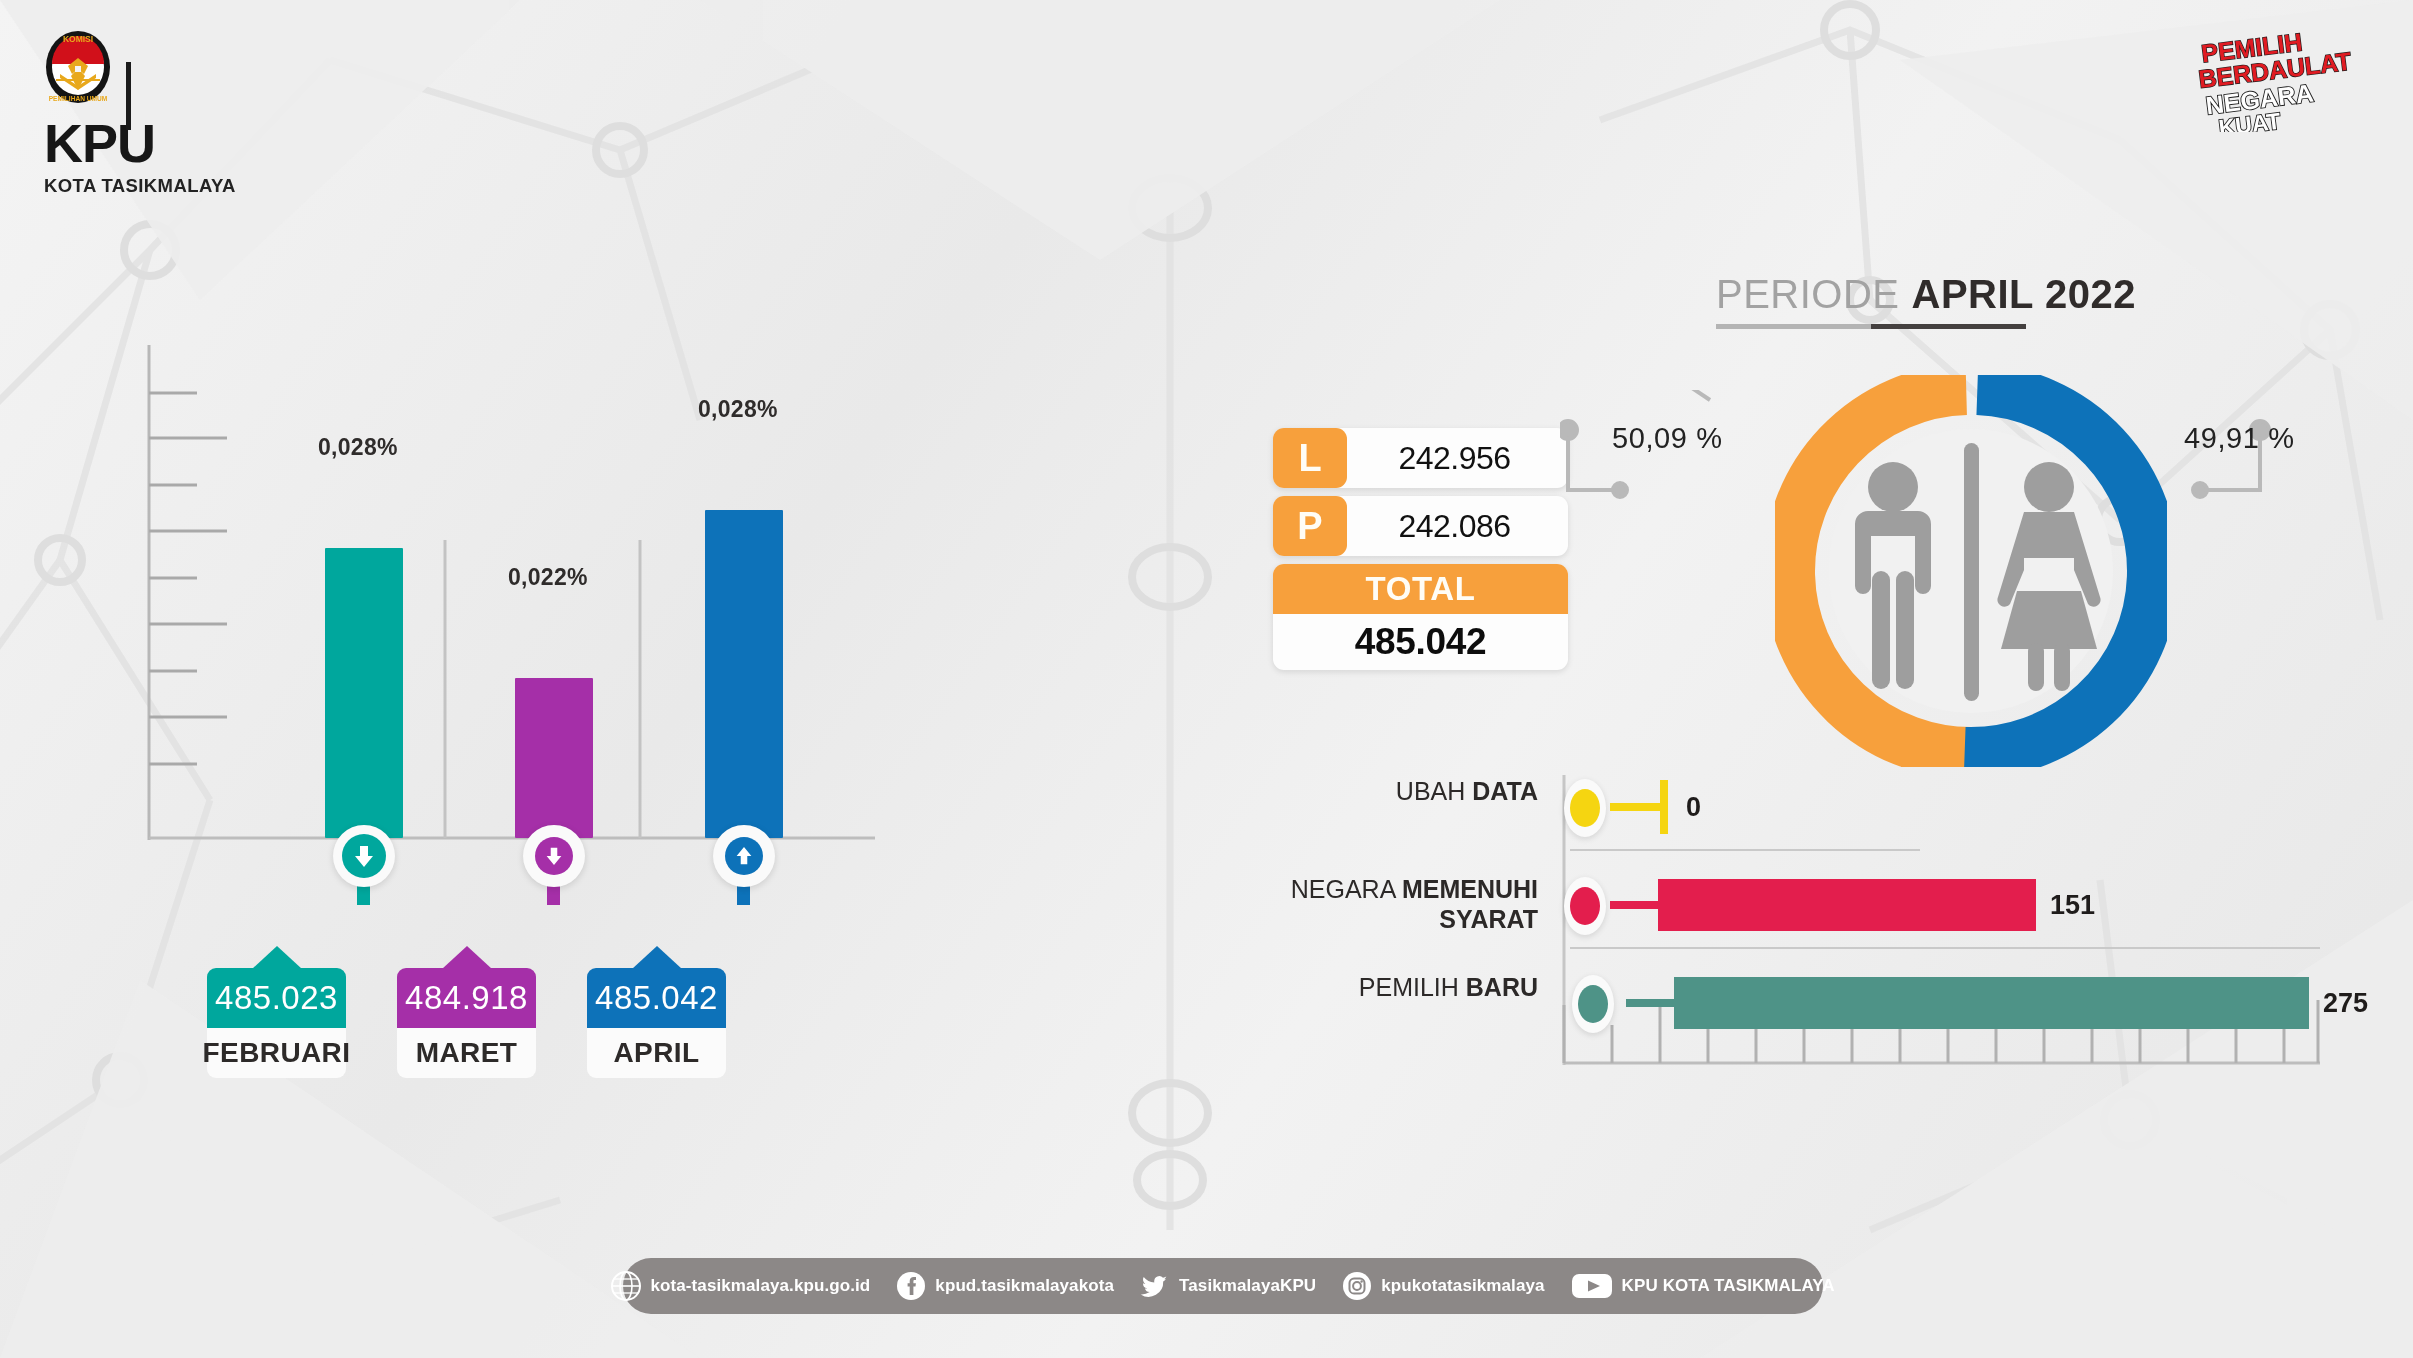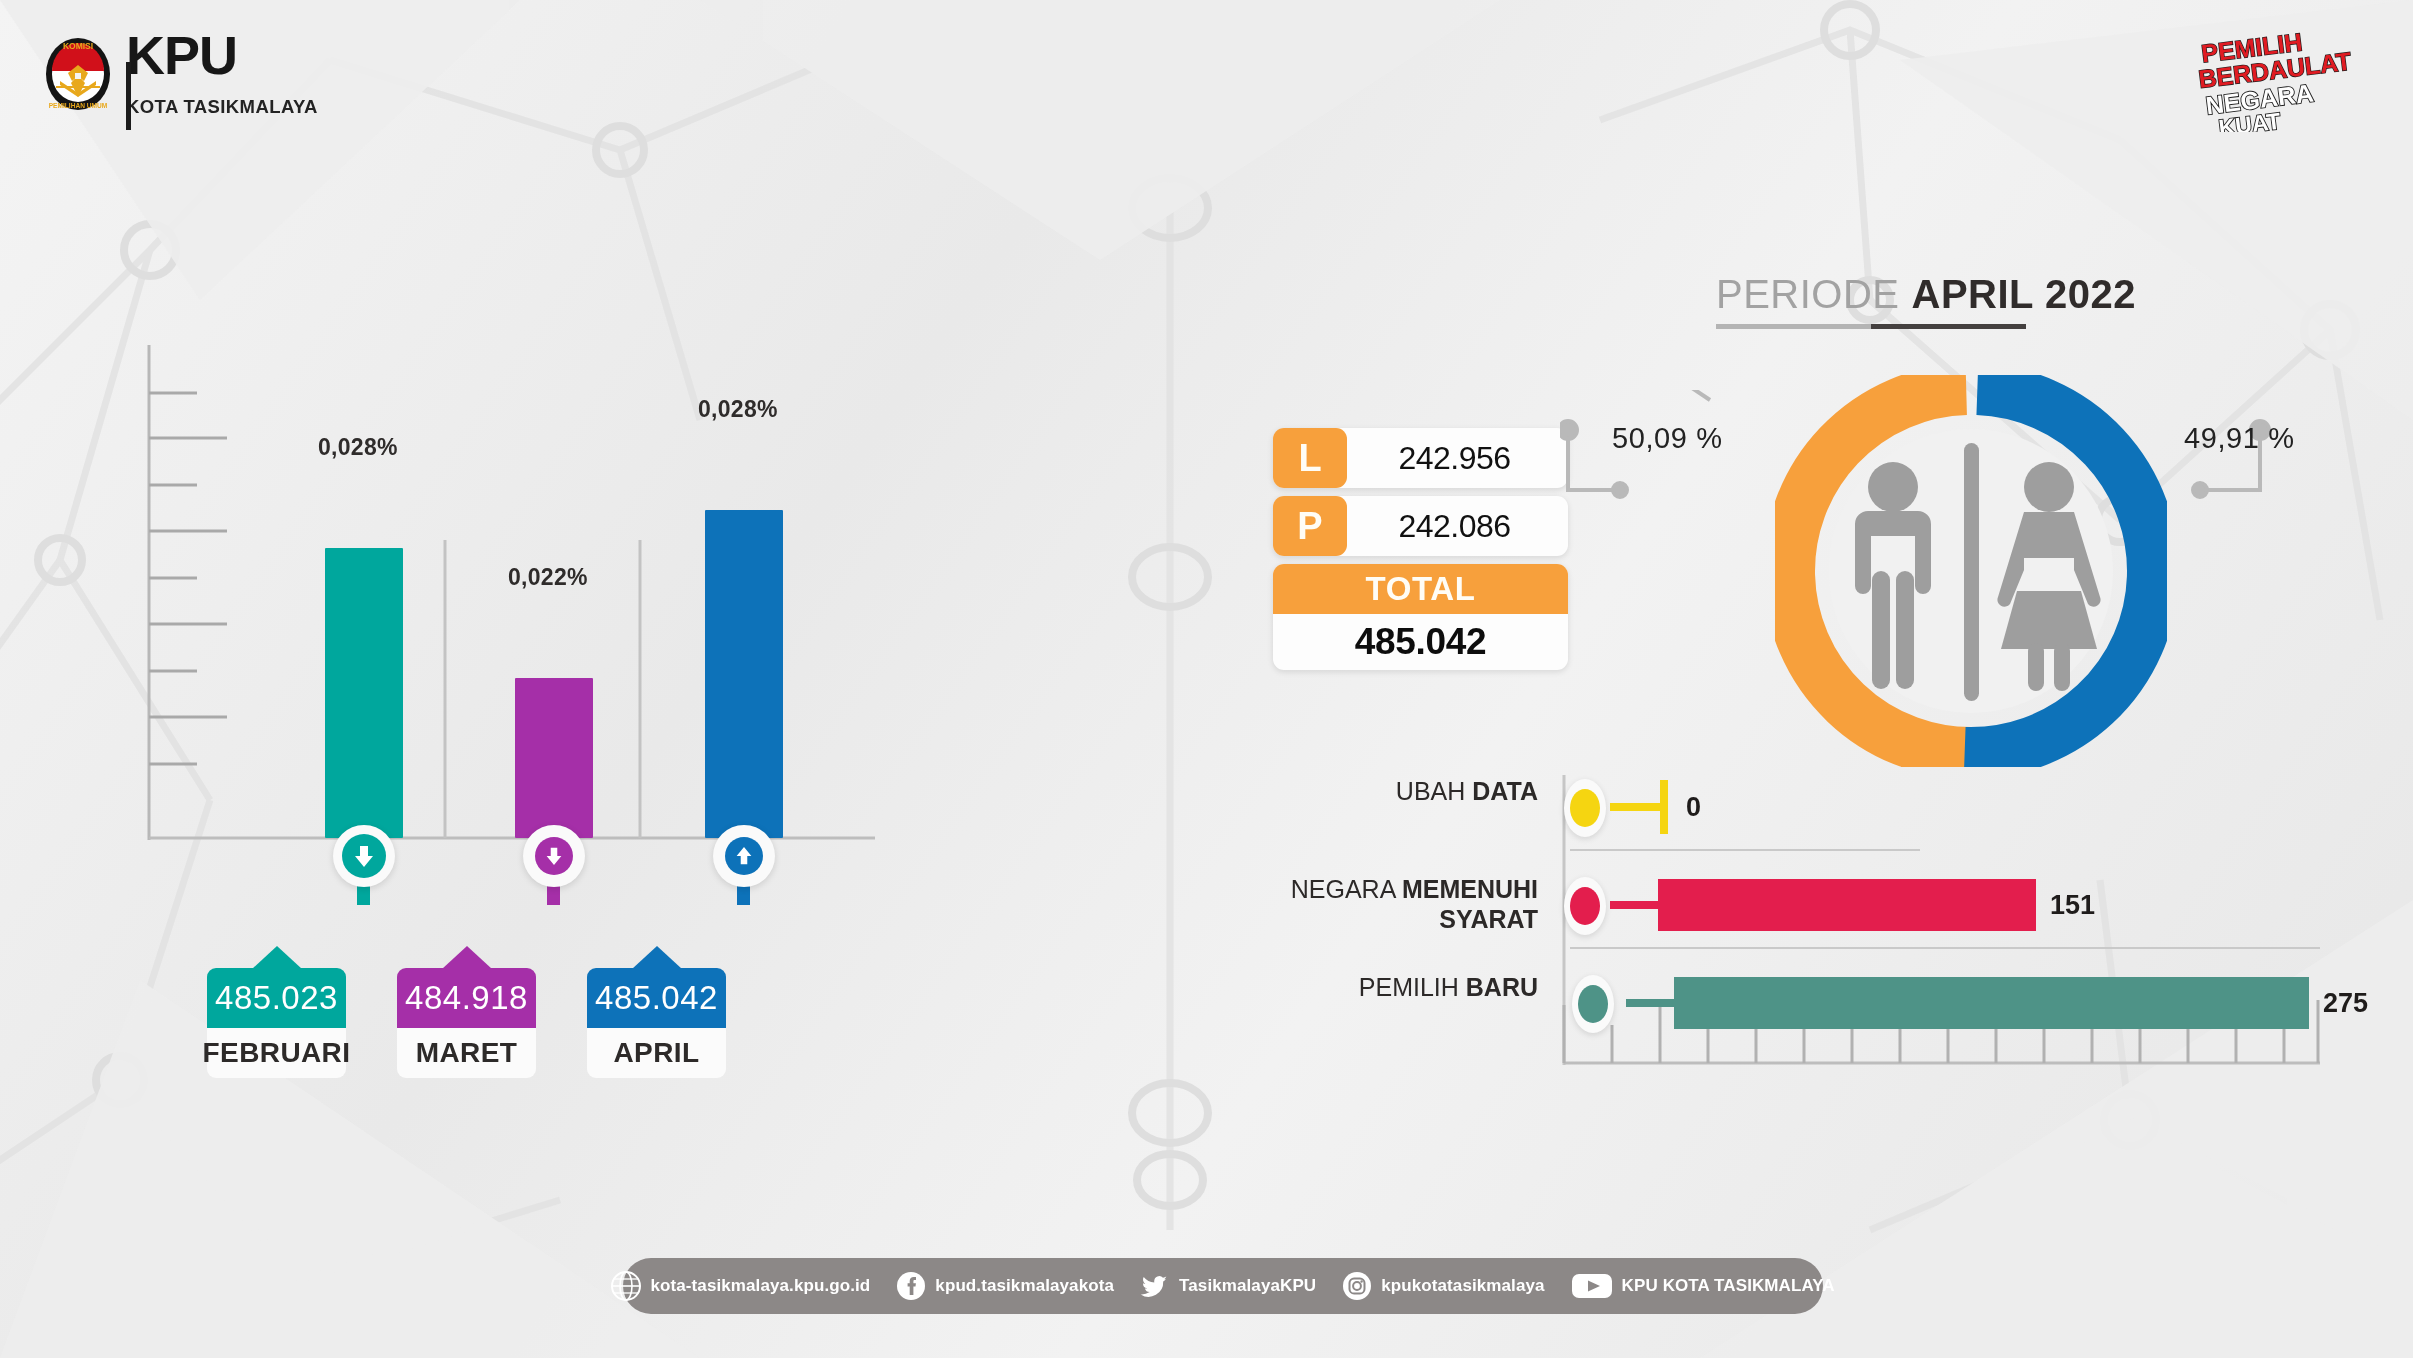--- a/index.html
+++ b/index.html
@@ -12,33 +12,33 @@
   #stage {
     position: absolute; inset: 0;
     background:
       linear-gradient(125deg, #f4f4f4 0%, #e9e9e9 35%, #f2f2f2 60%, #e6e6e6 100%);
     overflow: hidden;
   }
   #bgdeco { position: absolute; inset: 0; }
   
   .logo-wrap {
     position: absolute; left: 44px; top: 30px;
-    display: flex; align-items: center; gap: 14px;
+    display: flex; gap: 14px; flex-direction: column;
   }
   .kpu-emblem {
     width: 68px; height: 74px; position: relative; flex: 0 0 auto;
   }
   .kpu-text { display: flex; flex-direction: column; }
   .kpu-main {
     font-size: 54px; font-weight: bold; letter-spacing: -1px;
     color: #171717; line-height: 0.95;
   }
   .kpu-sub {
     font-size: 18.5px; font-weight: bold; letter-spacing: 0.4px;
-    color: #232323; margin-top: 15px;
+    color: #232323; margin-top: 6px;
   }
   .logo-bar {
     position: absolute; left: 82px; top: 32px;
     width: 5px; height: 68px; background: #1b1b1b;
   }
   .slogan { position: absolute; right: 28px; top: 22px; width: 190px; height: 110px; }
   
   .sec-title { position: absolute; white-space: nowrap; }
   .sec-title .t-row { display: flex; align-items: baseline; gap: 12px; font-size: 40px; }
   .t-light { color: #a2a2a2; font-weight: normal; letter-spacing: 0.5px; }

